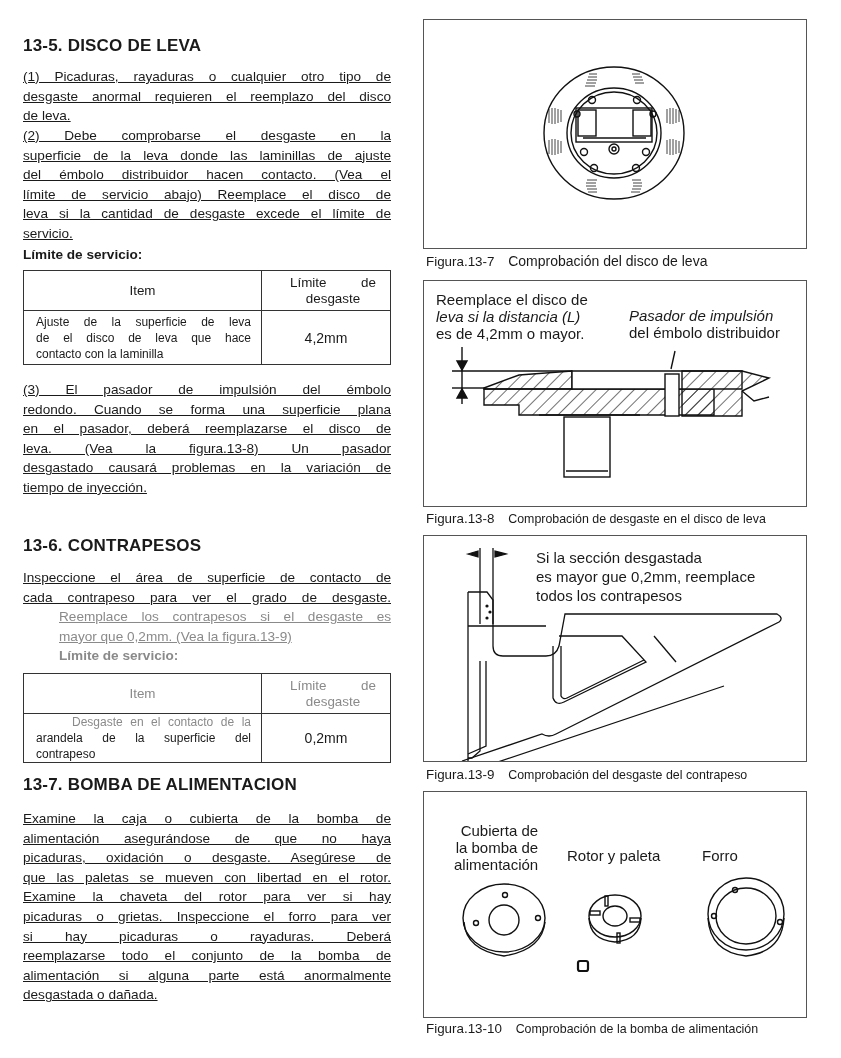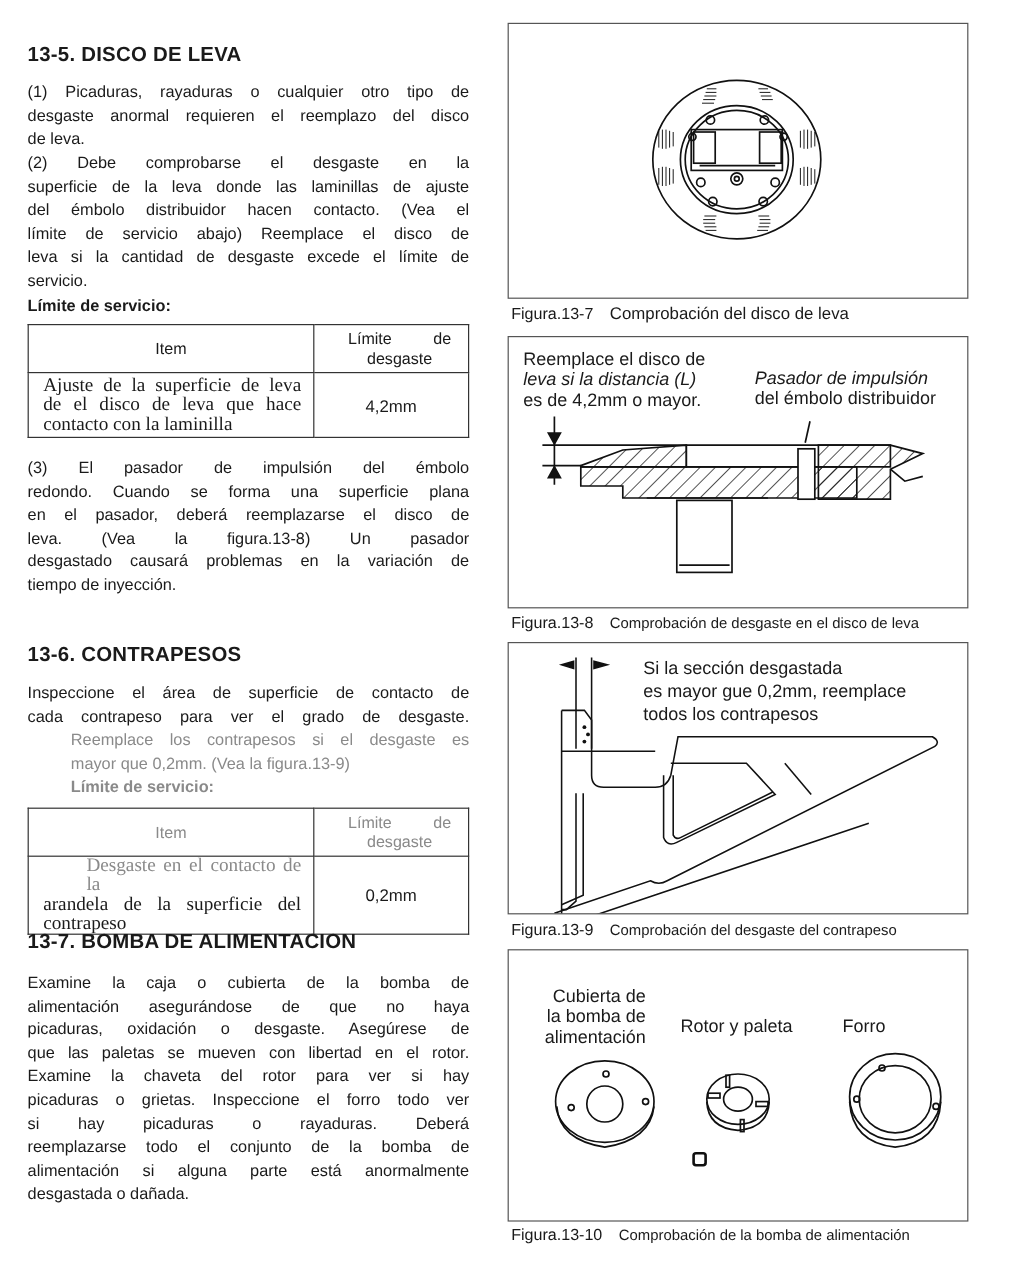--- a/index.html
+++ b/index.html
@@ -2,31 +2,31 @@
 <html><head>
 <meta charset="utf-8">
 <style>
   html, body { margin: 0; padding: 0; background: #ffffff; }
   body { width: 841px; height: 1058px; position: relative; overflow: hidden;
          font-family: "Liberation Sans", sans-serif; color: #1a1a1a; }
   .col-left { position: absolute; left: 23px; top: 0; width: 368px; }
   h2 { font-size: 17px; font-weight: bold; margin: 0; position: absolute; left: 0; letter-spacing: 0.2px; }
   .para { position: absolute; left: 0; width: 368px; font-size: 13.6px; line-height: 19.6px;
           text-align: justify; margin: 0; }
-  .para .ln { display: block; text-align: justify; text-align-last: justify; }
+  .para .ln { display: block; text-align: justify; text-align-last: justify; text-decoration: underline; }
   .para .ln.last { text-align-last: left; }
   .subhead { position: absolute; left: 0; font-size: 13.6px; font-weight: bold; }
   table.spec { position: absolute; left: 0; width: 368px; border-collapse: collapse; font-size: 13.4px; }
   table.spec td { border: 1.2px solid #333; }
   table.spec td.item-col { width: 235px; }
   .hdr td { text-align: center; height: 37px; line-height: 16px; }
   .hdr td.lim { text-align: justify; text-align-last: justify; padding: 0 14px 0 28px; }
   .hdr td.lim span { display: block; }
   .hdr td.lim span.c { text-align-last: center; }
-  td.item-text { padding: 3px 10px 2px 12px; font-size: 16px; line-height: 16px; font-family: Liberation Serif, serif; }
+  td.item-text { padding: 3px 10px 2px 12px; font-size: 12px; line-height: 16px; }
   td.item-text .ln { display: block; text-align: justify; text-align-last: justify; }
   td.item-text .ln.last { text-align-last: left; }
   td.val { text-align: center; font-size: 14px; }
   .faded { color: #8a8a8a; margin-left: 36px; }
   .fig { position: absolute; left: 423px; width: 382px; border: 1.2px solid #555; background: #fff; }
   .caption { position: absolute; left: 426px; font-size: 13.4px; white-space: nowrap; }
   .caption .cap-desc { font-size: 12.4px; margin-left: 10px; }
   .fig svg { position: absolute; left: 0; top: 0; }
   .fig .lbl { position: absolute; font-size: 15px; line-height: 17px; white-space: nowrap; }
   .italic { font-style: italic; }
@@ -116,21 +116,21 @@
     </table>
 
   <h2 style="top:775px">13-7. BOMBA DE ALIMENTACION</h2>
 
   <p class="para" style="top:809px">
     <span class="ln">Examine la caja o cubierta de la bomba de</span>
     <span class="ln">alimentación asegurándose de que no haya</span>
     <span class="ln">picaduras, oxidación o desgaste. Asegúrese de</span>
     <span class="ln">que las paletas se mueven con libertad en el rotor.</span>
     <span class="ln">Examine la chaveta del rotor para ver si hay</span>
-    <span class="ln">picaduras o grietas. Inspeccione el forro todo ver</span>
+    <span class="ln">picaduras o grietas. Inspeccione el forro para ver</span>
     <span class="ln">si hay picaduras o rayaduras. Deberá</span>
     <span class="ln">reemplazarse todo el conjunto de la bomba de</span>
     <span class="ln">alimentación si alguna parte está anormalmente</span>
     <span class="ln last">desgastada o dañada.</span>
   </p>
 </div>
 
 <div class="fig" style="top:19px;height:228px">
   <svg width="382" height="228">
     <g fill="none" stroke="#111" stroke-width="1.4">

